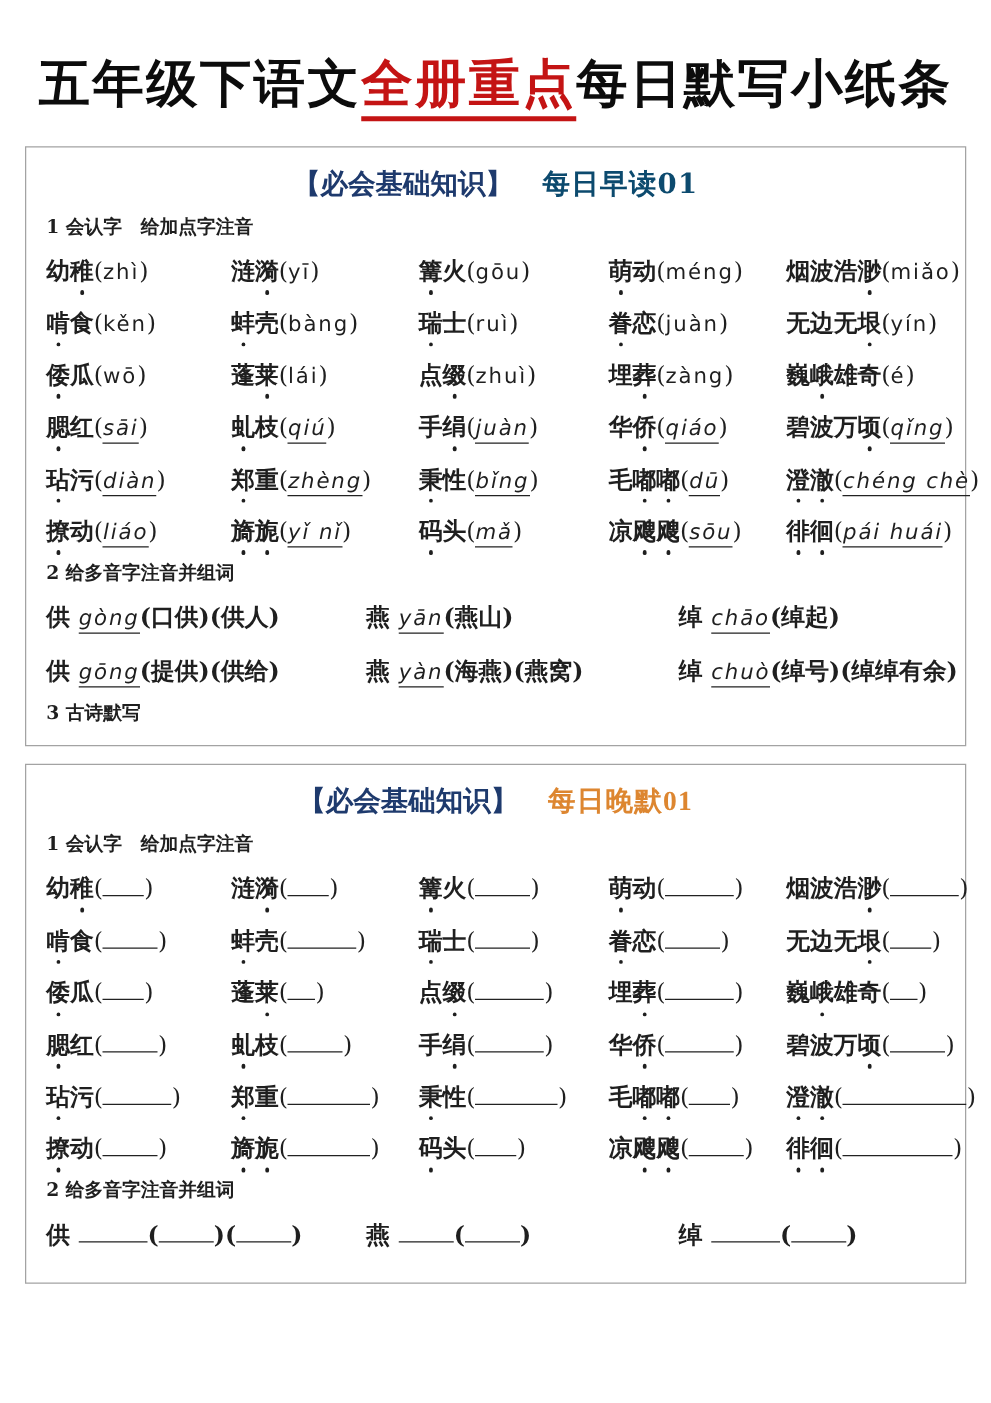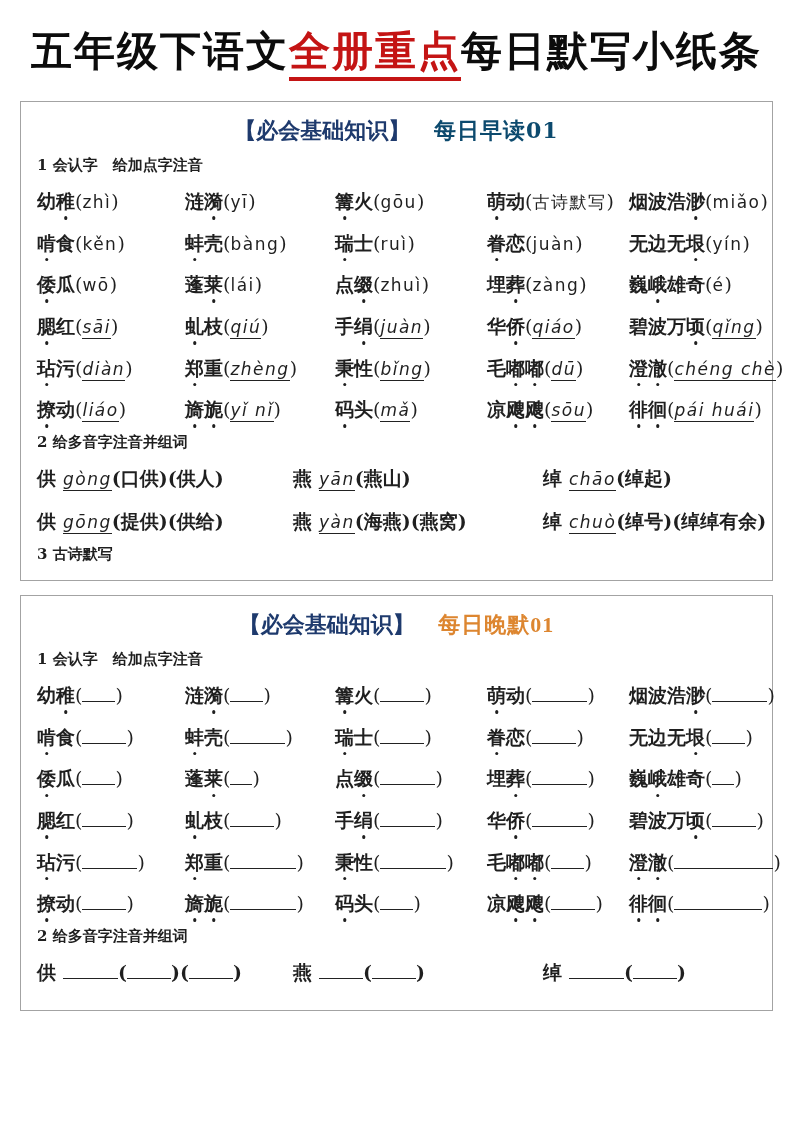--- a/index.html
+++ b/index.html
@@ -2,21 +2,21 @@
 <html style="--accent-red: #c41414; --navy: #1e3a6d; --ink: #1f1f1f; --border: #a3a3a3; --morning-red: #bf3527; --evening-orange: #dd8630;"><head>
 <meta charset="utf-8">
 <style>
   :root{
     --accent-red:#c41414; --navy:#1e3a6d; --ink:#1f1f1f;
     --border:#a3a3a3; --morning-red:#bf3527; --evening-orange:#dd8630;
   }
   *{box-sizing:border-box;margin:0;padding:0;}
   html,body{background:#fff;}
   body{font-family:"DejaVu Serif","DejaVu Sans",serif;color:var(--ink);}
-  .page{width:793px;height:1122px;overflow:hidden;background:#fff;padding-top:24px;}
+  .page{width:793px;height:1122px;overflow:hidden;background:#fff;padding-top:40px;}
   .title{text-align:center;font-family:"DejaVu Sans","Liberation Sans",sans-serif;
     font-size:41px;font-weight:900;letter-spacing:2px;color:#0c0c0c;margin-bottom:22px;white-space:nowrap;}
   .title .hl{color:var(--accent-red);border-bottom:4px solid var(--accent-red);padding-bottom:2px;}
   .card{margin:0 20px 14px 20px;border:1.5px solid var(--border);padding:10px 14px 14px 14px;background:#fff;}
   .card-header{text-align:center;font-size:22px;font-weight:700;margin:4px 0 10px 0;}
   .hdr-left{color:var(--navy);margin-right:16px;}
   .hdr-right{letter-spacing:1px;}
   .sec-title{font-size:15px;font-weight:600;margin:10px 0 2px 2px;}
   .word-grid{display:grid;grid-template-columns:148px 150px 152px 142px 1fr;
     row-gap:16px;margin:14px 0 8px 2px;font-size:19px;line-height:1.35;}
@@ -49,21 +49,21 @@
   <section class="card">
     <div class="card-header">
       <span class="hdr-left">【必会基础知识】</span>
       <span class="hdr-right" style="color: #0c4a6e;">每日早读01</span>
     </div>
     <div class="sec-title">1 会认字　给加点字注音</div>
     <div class="word-grid">
         <span class="word"><span class="ch">幼</span><span class="ch dot">稚</span><span class="pr">(</span><span class="py">zhì</span><span class="pr">)</span></span>
         <span class="word"><span class="ch">涟</span><span class="ch dot">漪</span><span class="pr">(</span><span class="py">yī</span><span class="pr">)</span></span>
         <span class="word"><span class="ch dot">篝</span><span class="ch">火</span><span class="pr">(</span><span class="py">gōu</span><span class="pr">)</span></span>
-        <span class="word"><span class="ch dot">萌</span><span class="ch">动</span><span class="pr">(</span><span class="py">古诗默写</span><span class="pr">)</span></span>
+        <span class="word"><span class="ch dot">萌</span><span class="ch">动</span><span class="pr">(</span><span class="py">méng</span><span class="pr">)</span></span>
         <span class="word"><span class="ch">烟</span><span class="ch">波</span><span class="ch">浩</span><span class="ch dot">渺</span><span class="pr">(</span><span class="py">miǎo</span><span class="pr">)</span></span>
         <span class="word"><span class="ch dot">啃</span><span class="ch">食</span><span class="pr">(</span><span class="py">kěn</span><span class="pr">)</span></span>
         <span class="word"><span class="ch dot">蚌</span><span class="ch">壳</span><span class="pr">(</span><span class="py">bàng</span><span class="pr">)</span></span>
         <span class="word"><span class="ch dot">瑞</span><span class="ch">士</span><span class="pr">(</span><span class="py">ruì</span><span class="pr">)</span></span>
         <span class="word"><span class="ch dot">眷</span><span class="ch">恋</span><span class="pr">(</span><span class="py">juàn</span><span class="pr">)</span></span>
         <span class="word"><span class="ch">无</span><span class="ch">边</span><span class="ch">无</span><span class="ch dot">垠</span><span class="pr">(</span><span class="py">yín</span><span class="pr">)</span></span>
         <span class="word"><span class="ch dot">倭</span><span class="ch">瓜</span><span class="pr">(</span><span class="py">wō</span><span class="pr">)</span></span>
         <span class="word"><span class="ch">蓬</span><span class="ch dot">莱</span><span class="pr">(</span><span class="py">lái</span><span class="pr">)</span></span>
         <span class="word"><span class="ch">点</span><span class="ch dot">缀</span><span class="pr">(</span><span class="py">zhuì</span><span class="pr">)</span></span>
         <span class="word"><span class="ch">埋</span><span class="ch dot">葬</span><span class="pr">(</span><span class="py">zàng</span><span class="pr">)</span></span>

